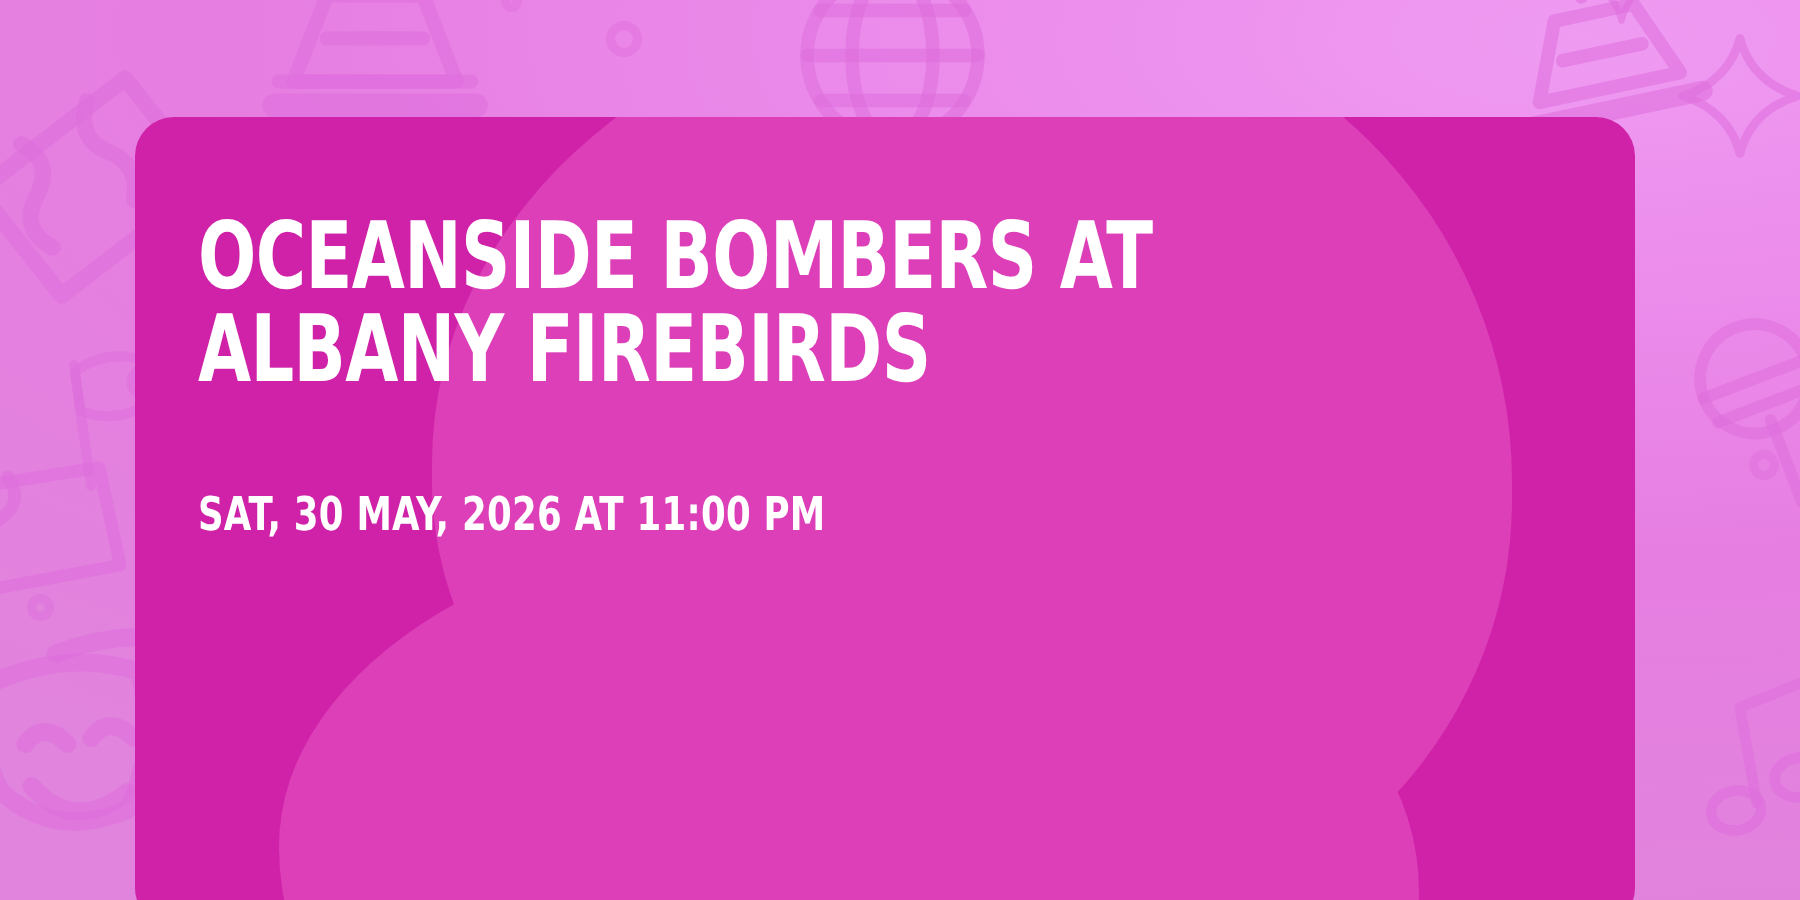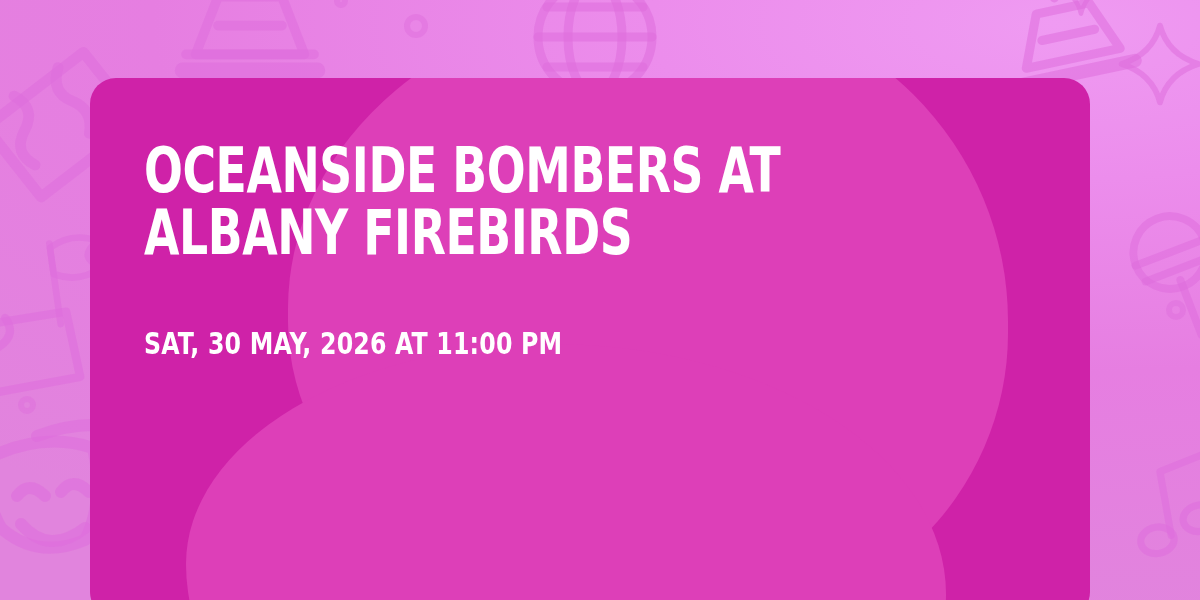--- a/index.html
+++ b/index.html
@@ -76,21 +76,21 @@
   }
   .wm-bot {
     left:96px; top:266px;
     width:760px; height:500px;
     border-radius:48% 52% 46% 54% / 44% 50% 50% 56%;
   }
 
   
   #card-content {
     position:absolute;
-    left:54px; top:62px;
+    left:42px; top:62px;
     right:60px;
   }
 
   #event-title {
     color:#ffffff;
     font-family:"Liberation Sans Narrow","DejaVu Sans Condensed","Liberation Sans", sans-serif;
     font-weight:bold;
     font-size:62px;
     line-height:1.0;
     letter-spacing:-0.5px;

